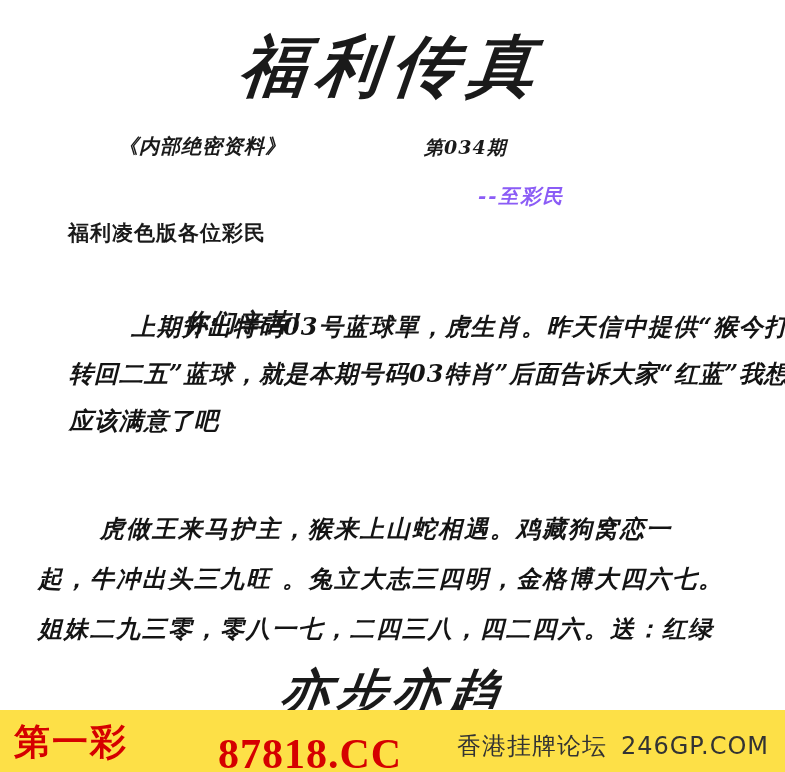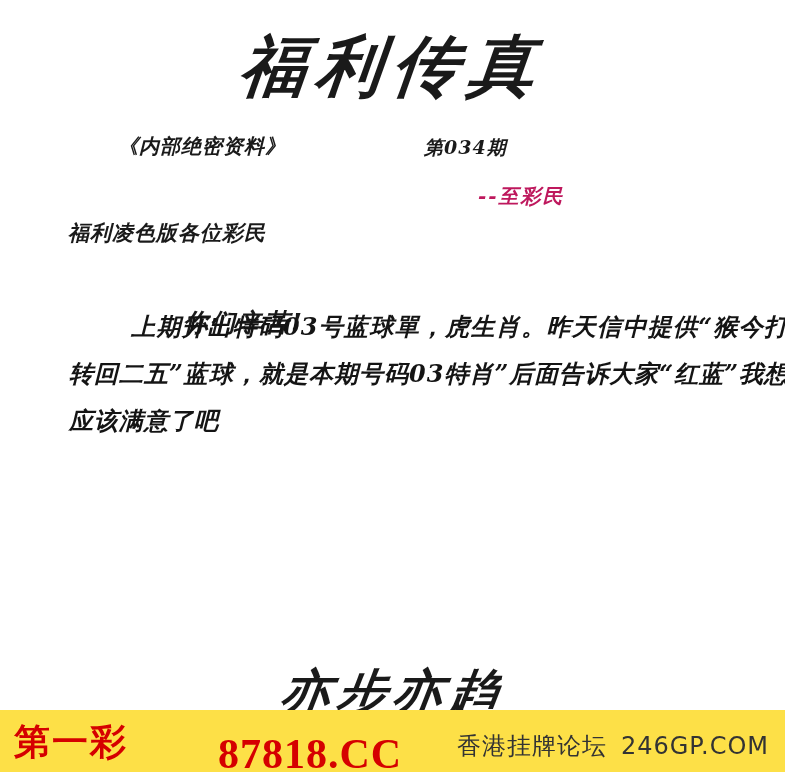--- a/index.html
+++ b/index.html
@@ -64,31 +64,30 @@
     letter-spacing: 1px;
   }
   .to-label {
     position: absolute;
     top: 183px;
     left: 478px;
     font-family: "DejaVu Serif", serif;
     font-size: 20px;
     font-weight: bold;
     font-style: italic;
-    color: #be185d;
+    color: #8b5cf6;
     letter-spacing: 2px;
   }
   .greeting-line {
     position: absolute;
     top: 219px;
     left: 68px;
     font-family: "DejaVu Serif", serif;
     font-size: 21px;
     font-weight: bold;
-    font-style: italic;
     color: #1a1a1a;
     letter-spacing: 1px;
   }
   .hardwork {
     position: absolute;
     top: 270px;
     left: 183px;
     font-family: "DejaVu Serif", serif;
     font-size: 25px;
     font-weight: bold;
@@ -209,20 +208,25 @@
 
   <div class="greeting-line">福利凌色版各位彩民</div>
 
   <div class="hardwork">你们辛苦!</div>
 
   <div class="body-text">
     <p><span class="indent"></span><span>上期开出特码03号蓝球單，虎生肖。昨天信中提供“猴今打转回二五”蓝球，就是本期号码03特肖”后面告诉大家“红蓝”我想应该满意了吧</span></p>
     <div class="para-gap"></div>
   </div>
 
+  <div class="verse">
+    <p><span class="indent"></span><span>虎做王来马护主，猴来上山蛇相遇。鸡藏狗窝恋一</span></p>
+    <p>起，牛冲出头三九旺 。兔立大志三四明，金格博大四六七。</p>
+    <p>姐妹二九三零，零八一七，二四三八，四二四六。送：红绿</p>
+  </div>
 
   <div class="signature">亦步亦趋</div>
 
   <div class="footer">
     <div class="brand">第一彩</div>
     <div class="brand-url">87818.CC</div>
     <div class="footer-right">
       <span>香港挂牌论坛</span><span class="site">246GP.COM</span>
     </div>
   </div>

